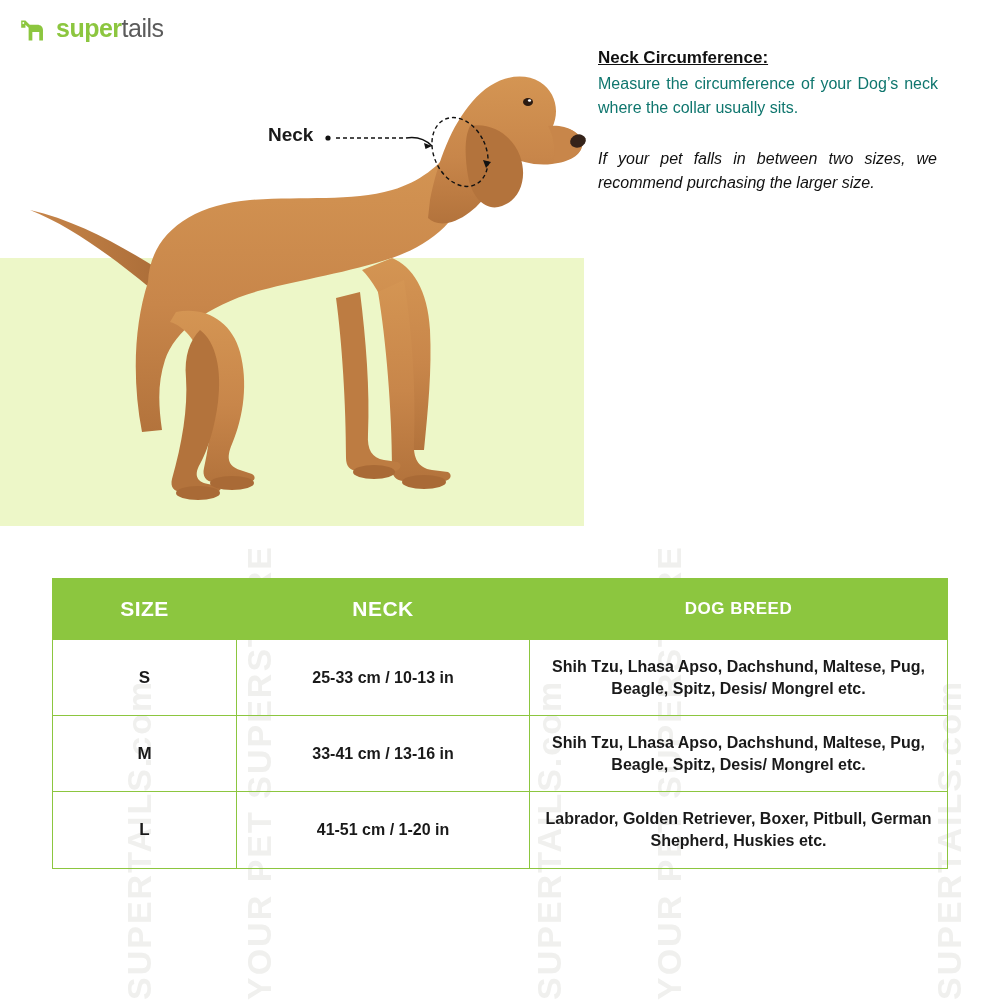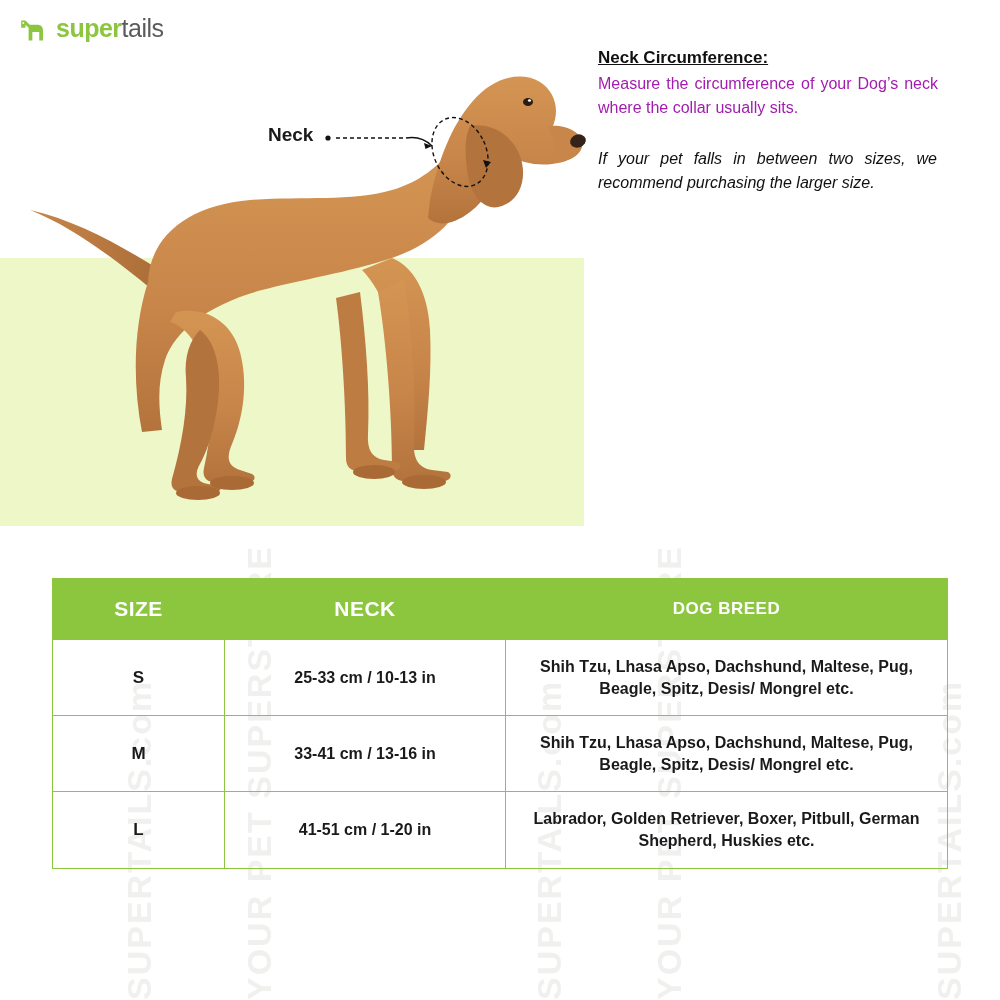--- a/index.html
+++ b/index.html
@@ -98,21 +98,21 @@
   }
   .info-title {
     font-size: 17px;
     font-weight: 700;
     color: #111;
     margin: 0 0 4px 0;
     text-decoration: underline;
   }
   .info-body {
     font-size: 16px;
-    color: #a21caf;
+    color: #0f766e;
     line-height: 1.52;
     text-align: justify;
     margin: 0;
   }
   .info-note {
     font-size: 16px;
     color: #111;
     line-height: 1.52;
     text-align: justify;
     font-style: italic;
@@ -131,21 +131,21 @@
     width: 100%;
     border-collapse: collapse;
     table-layout: fixed;
   }
   table.size-table th {
     background: #8cc63f;
     color: #ffffff;
     font-size: 21px;
     font-weight: 700;
     letter-spacing: 0.5px;
-    padding: 18px 4px;
+    padding: 18px 10px;
     border: 1px solid #8cc63f;
     text-align: center;
   }
   table.size-table th.col-breed {
     font-size: 17px;
   }
   table.size-table td {
     border: 1px solid #8cc63f;
     text-align: center;
     color: #1a1a1a;

